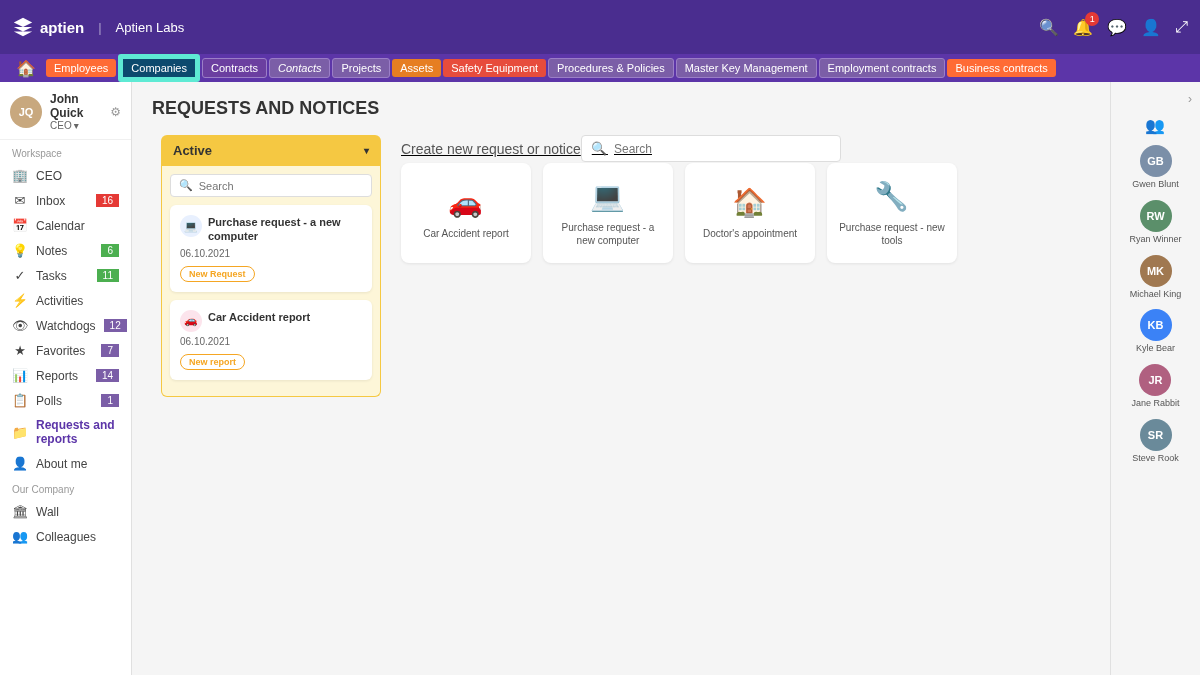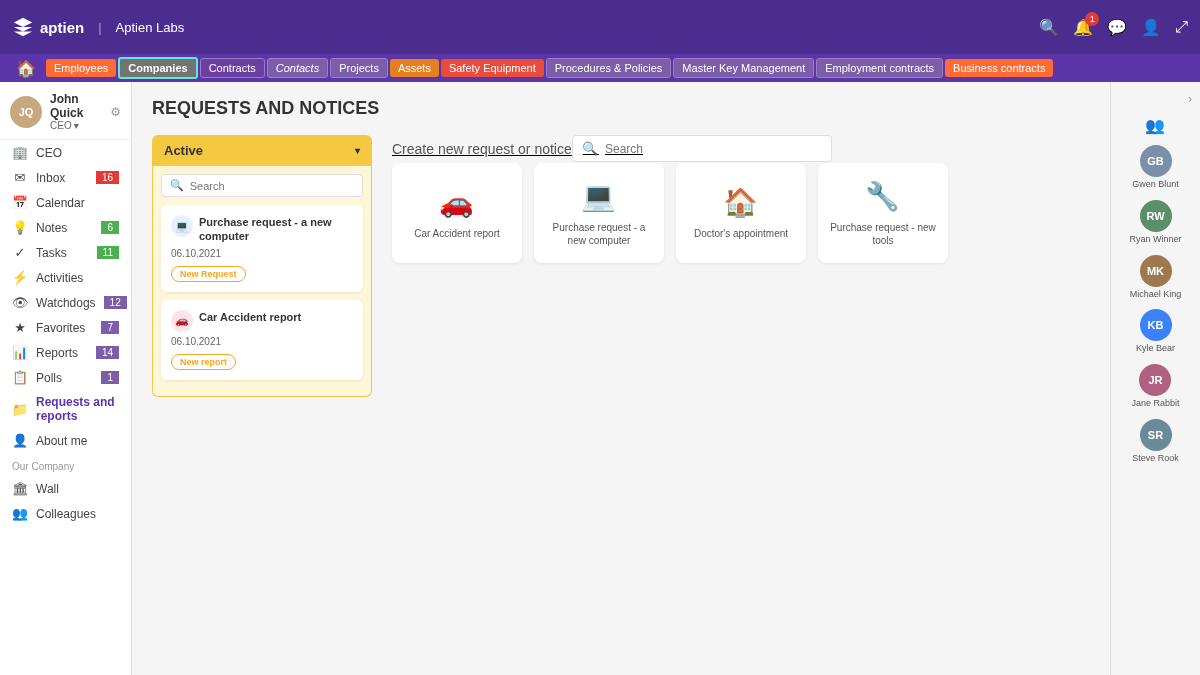--- a/index.html
+++ b/index.html
@@ -12,21 +12,21 @@
     .nav-spacer { flex: 1; }
     .nav-icons { display: flex; align-items: center; gap: 14px; }
     .nav-icon-btn { color: white; font-size: 16px; cursor: pointer; position: relative; }
     .nav-badge { position: absolute; top: -6px; right: -6px; background: #e53935; color: white; border-radius: 50%; width: 14px; height: 14px; font-size: 9px; display: flex; align-items: center; justify-content: center; }
 
     
     .tabs-bar { background: #5c35a8; height: 28px; display: flex; align-items: center; padding: 0 8px; gap: 2px; flex-shrink: 0; }
     .tabs-bar .home-tab { color: white; font-size: 14px; padding: 2px 8px; cursor: pointer; }
     .tab-item { padding: 3px 8px; border-radius: 3px; font-size: 11px; cursor: pointer; color: white; white-space: nowrap; }
     .tab-employees { background: #ff6b35; }
-    .tab-companies { background: #737373; border: 2px solid #5eead4; font-weight: bold; }
+    .tab-companies { background: #0c4a6e; border: 5px solid #5eead4; }
     .tab-contracts { background: #6b3fa0; border: 1px solid #9b7ec7; }
     .tab-contacts { background: #7b5ea7; border: 1px solid #9b7ec7; font-style: italic; }
     .tab-projects { background: #7b5ea7; border: 1px solid #9b7ec7; }
     .tab-assets { background: #e67e22; }
     .tab-safety { background: #e74c3c; }
     .tab-procedures { background: #7b5ea7; border: 1px solid #9b7ec7; }
     .tab-master { background: #7b5ea7; border: 1px solid #9b7ec7; }
     .tab-employment { background: #7b5ea7; border: 1px solid #9b7ec7; }
     .tab-business { background: #ff6b35; }
 
@@ -51,21 +51,21 @@
     .sidebar-item .badge.purple { background: #7b5ea7; }
     .sidebar-item .badge.red { background: #e53935; }
 
     
     .content-area { flex: 1; overflow-y: auto; padding: 16px 20px; background: #f5f5f5; }
     .page-title { font-size: 18px; font-weight: bold; color: #333; margin-bottom: 16px; }
 
     .content-inner { display: flex; gap: 20px; }
 
     
-    .left-panel { width: 220px; flex-shrink: 0; }
+    .left-panel { width: 220px; flex-shrink: 0; margin-left: 9px; }
     .active-dropdown { background: #f5c842; border-radius: 6px 6px 0 0; padding: 8px 12px; display: flex; align-items: center; justify-content: space-between; cursor: pointer; font-weight: bold; font-size: 13px; color: #333; }
     .active-dropdown-arrow { font-size: 10px; }
     .left-panel-body { background: #fdf6d8; border: 1px solid #f5c842; border-top: none; border-radius: 0 0 6px 6px; padding: 8px; }
     .search-bar { display: flex; align-items: center; gap: 6px; background: white; border: 1px solid #ddd; border-radius: 4px; padding: 4px 8px; margin-bottom: 8px; }
     .search-bar input { border: none; outline: none; font-size: 11px; flex: 1; }
     .search-icon-sm { color: #999; font-size: 11px; }
 
     .request-card { background: white; border-radius: 6px; padding: 10px; margin-bottom: 8px; box-shadow: 0 1px 3px rgba(0,0,0,0.08); }
     .request-card-header { display: flex; align-items: flex-start; gap: 6px; margin-bottom: 4px; }
     .request-card-icon { width: 22px; height: 22px; border-radius: 50%; display: flex; align-items: center; justify-content: center; font-size: 11px; flex-shrink: 0; }
@@ -145,20 +145,21 @@
       <div class="user-info">
         <div class="user-name">John Quick</div>
         <div class="user-role">
           <span>CEO</span>
           <span>▾</span>
         </div>
       </div>
       <div class="settings-icon">⚙</div>
     </div>
 
+    <div class="sidebar-section-label">Workspace</div>
     <div class="sidebar-item">
       <span class="s-icon">🏢</span>
       <span>CEO</span>
     </div>
 
 
     <div class="sidebar-item">
       <span class="s-icon">✉</span>
       <span>Inbox</span>
       <span class="badge red">16</span>

